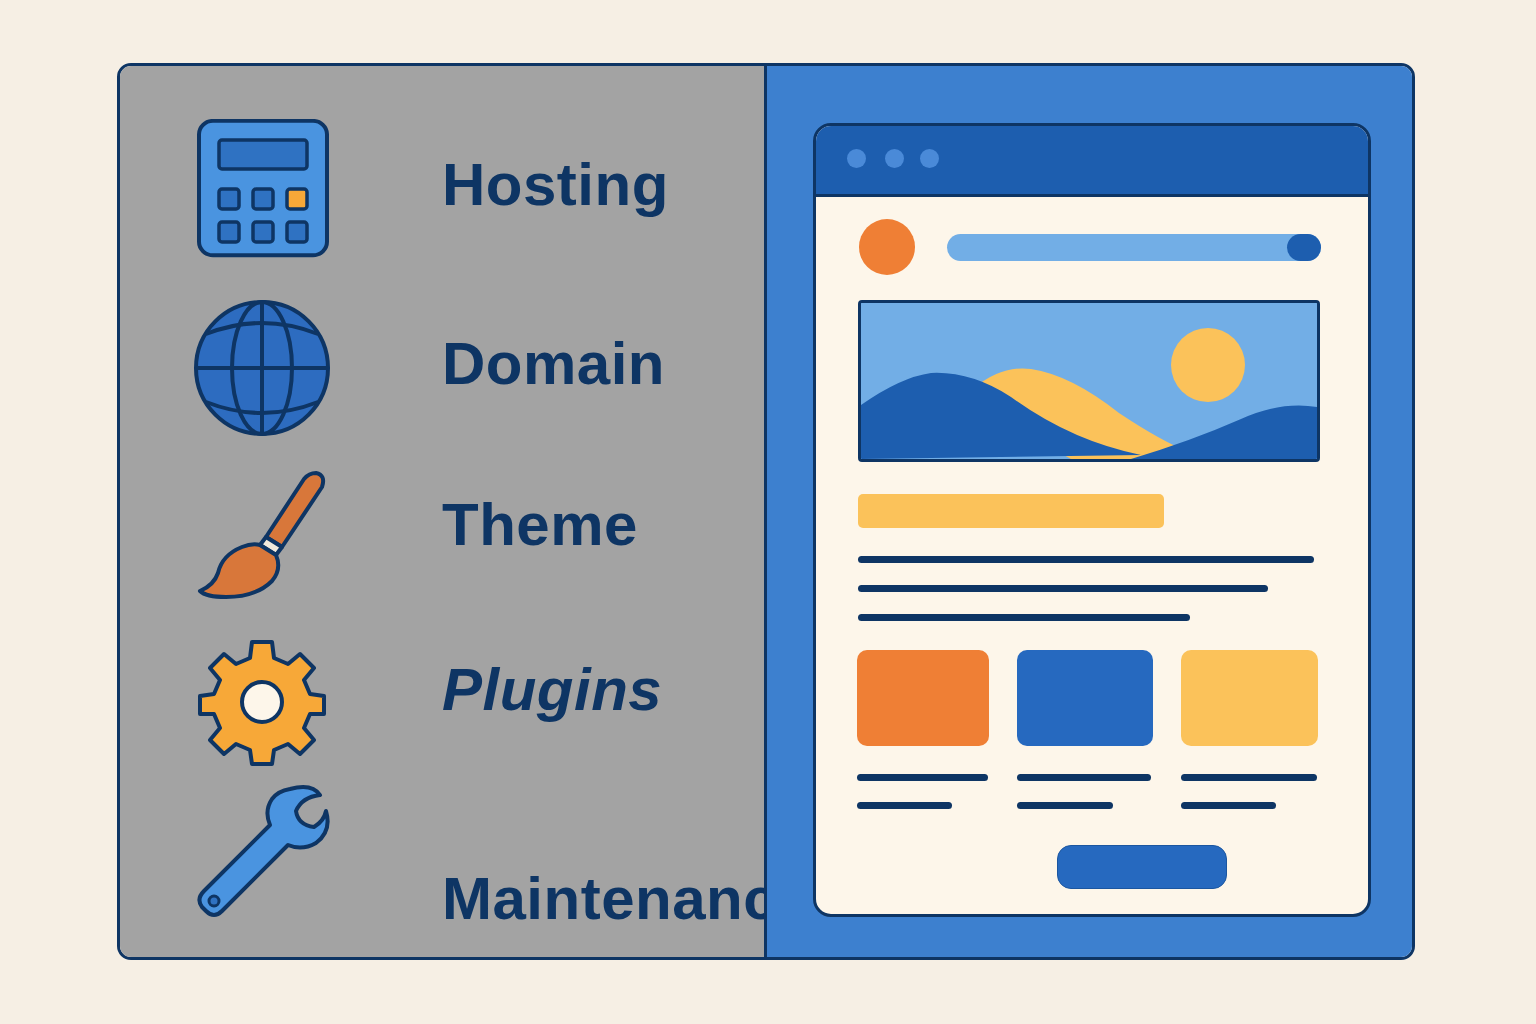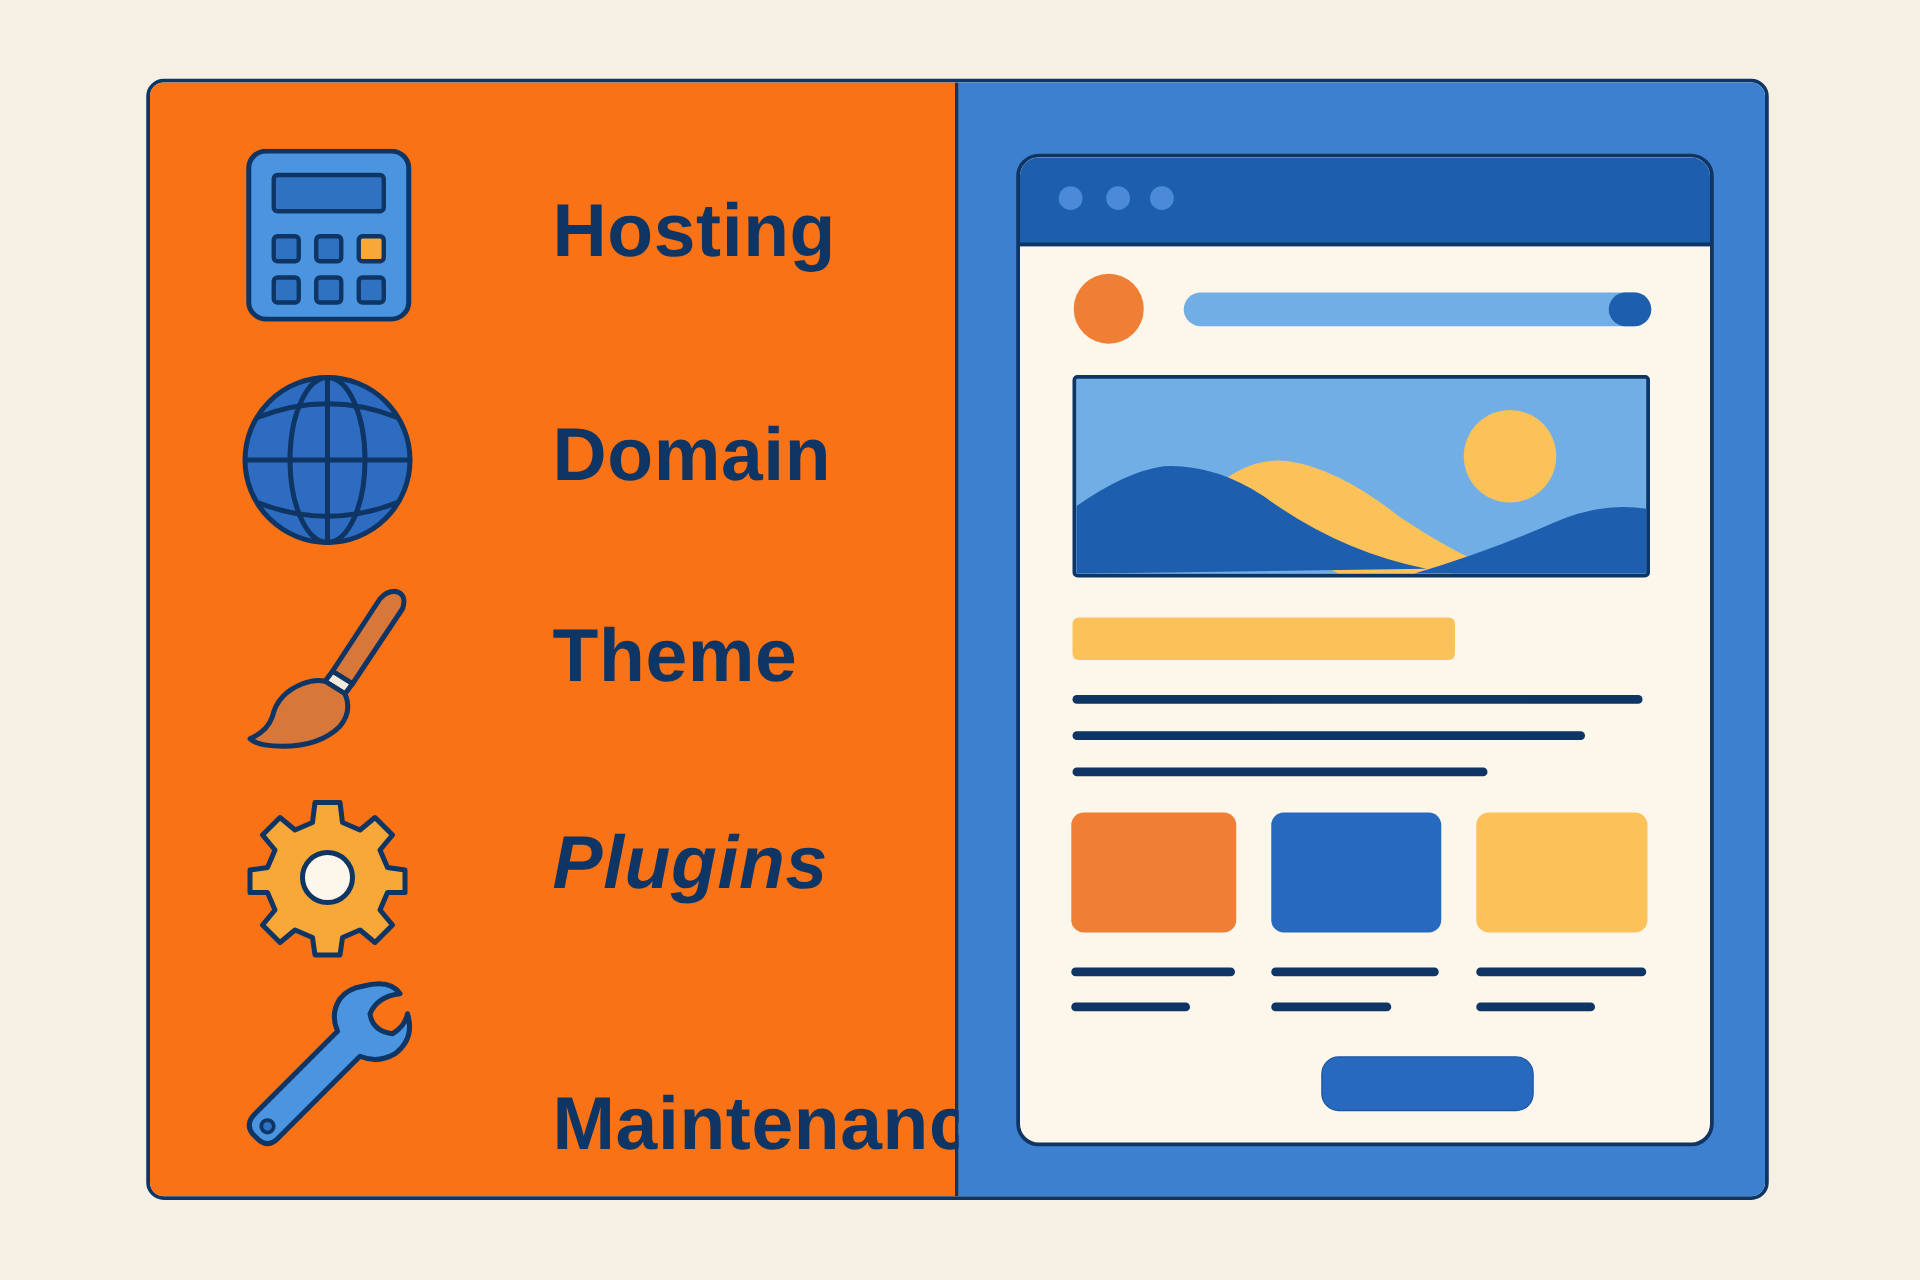--- a/index.html
+++ b/index.html
@@ -9,21 +9,21 @@
     font-family: "Liberation Sans", "DejaVu Sans", sans-serif;
     position: relative;
   }
   .frame {
     position: absolute; left: 117px; top: 63px; width: 1298px; height: 897px;
     border: 3px solid #0e3564; border-radius: 14px; box-sizing: border-box;
     overflow: hidden; background: #fdf6ea;
   }
   .left-panel {
     position: absolute; left: 0; top: 0; width: 645px; height: 100%;
-    background: #f97316;
+    background: #a3a3a3;
   }
   .divider {
     position: absolute; left: 644px; top: 0; width: 3px; height: 100%; background: #0e3564;
   }
   .right-panel {
     position: absolute; left: 647px; top: 0; right: 0; bottom: 0;
     background: #3d80cf;
   }
   .feature {
     position: absolute; left: 72px; height: 140px; width: 600px;

